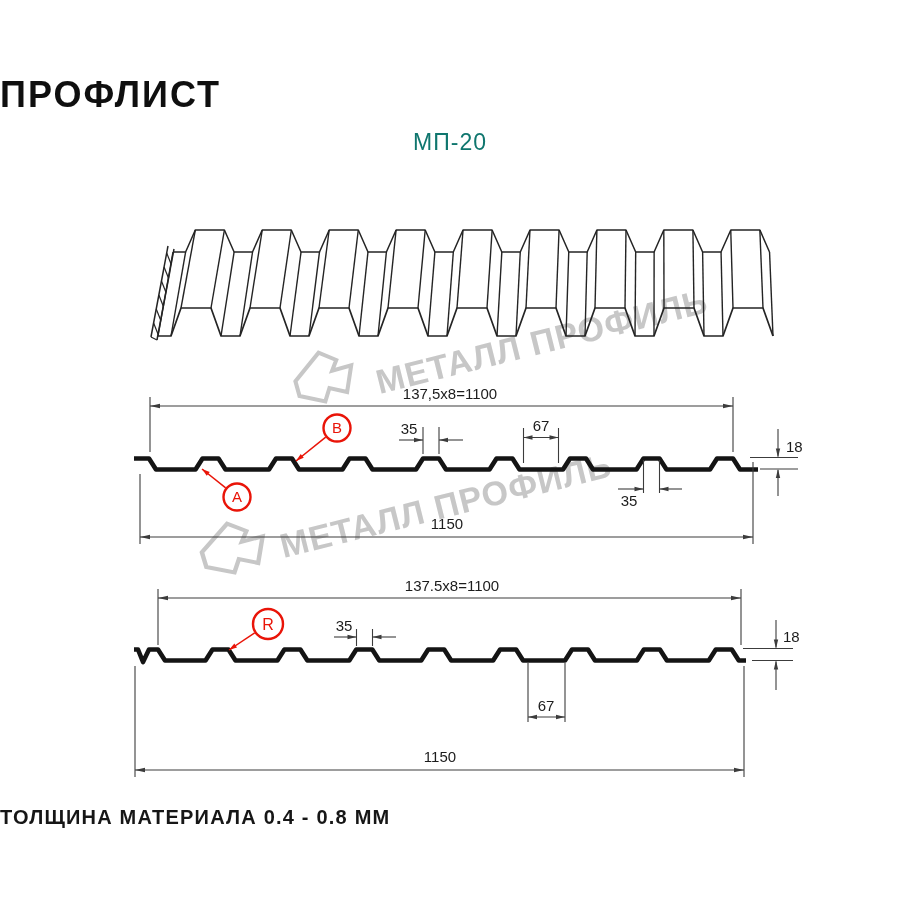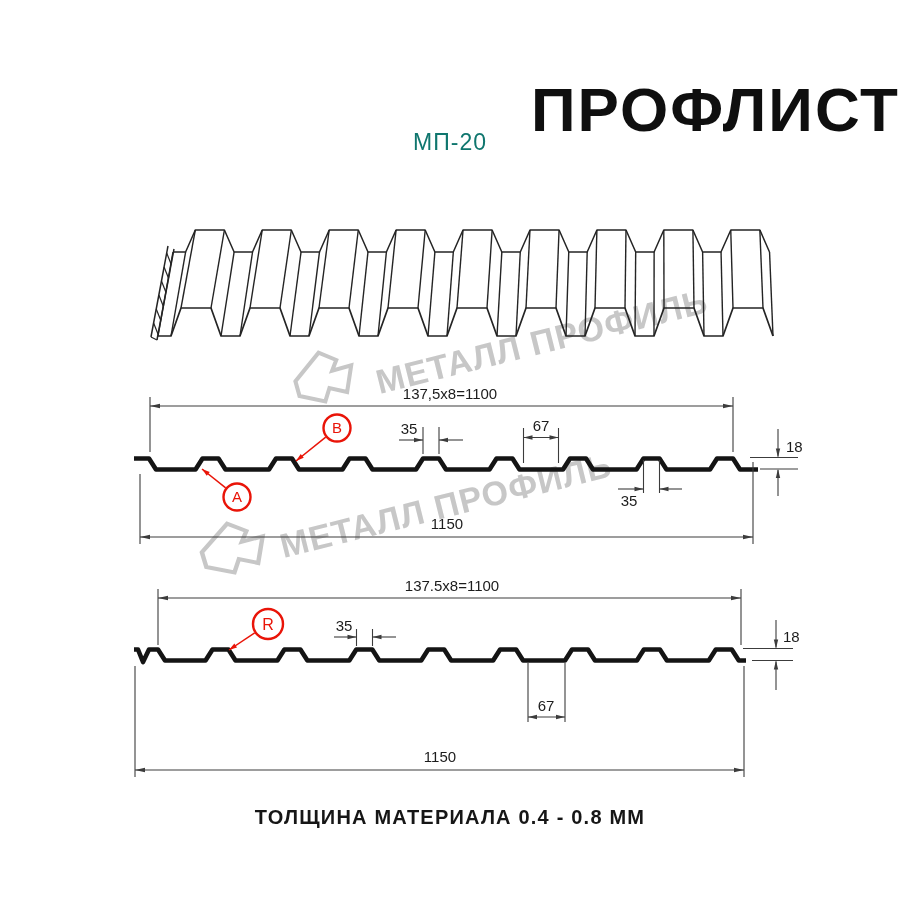--- a/index.html
+++ b/index.html
@@ -1,22 +1,22 @@
 <!DOCTYPE html>
 <html><head>
 <meta charset="utf-8">
 <style>
   html,body{margin:0;padding:0;background:#ffffff;}
   .page{position:relative;width:900px;height:900px;background:#ffffff;overflow:hidden;
         font-family:"Liberation Sans","DejaVu Sans",sans-serif;}
-  .title{position:absolute;left:0;right:0;top:74px;text-align:right;
-         font-size:62px;font-weight:bold;letter-spacing:2px;color:#0f0f0f;z-index:3;}
+  .title{position:absolute;left:0;right:0;top:74px;text-align:left;
+         font-size:36px;font-weight:bold;letter-spacing:2px;color:#0f0f0f;z-index:3;}
   .subtitle{position:absolute;left:0;right:0;top:129px;text-align:center;
          font-size:23px;font-weight:500;letter-spacing:1px;color:#0f766e;z-index:3;}
-  .footer{position:absolute;left:0;right:0;top:806px;text-align:center;
+  .footer{position:absolute;left:0;right:0;top:806px;
          font-size:20px;font-weight:700;letter-spacing:1.2px;color:#161616;z-index:3;}
   .wm-text{position:absolute;white-space:nowrap;font-weight:bold;font-size:34px;
          color:#c7c7c7;letter-spacing:1px;transform-origin:0 0;z-index:1;}
   .wm-text-upper{left:372px;top:364px;transform:rotate(-14deg);}
   .wm-text-lower{left:276px;top:528px;transform:rotate(-14deg);}
   .wm-logo{position:absolute;z-index:1;}
   .wm-logo-upper{left:290px;top:348px;width:68px;height:56px;}
   .wm-logo-lower{left:196px;top:519px;width:74px;height:56px;}
   #drawing{position:absolute;left:0;top:0;z-index:2;}
 </style>

